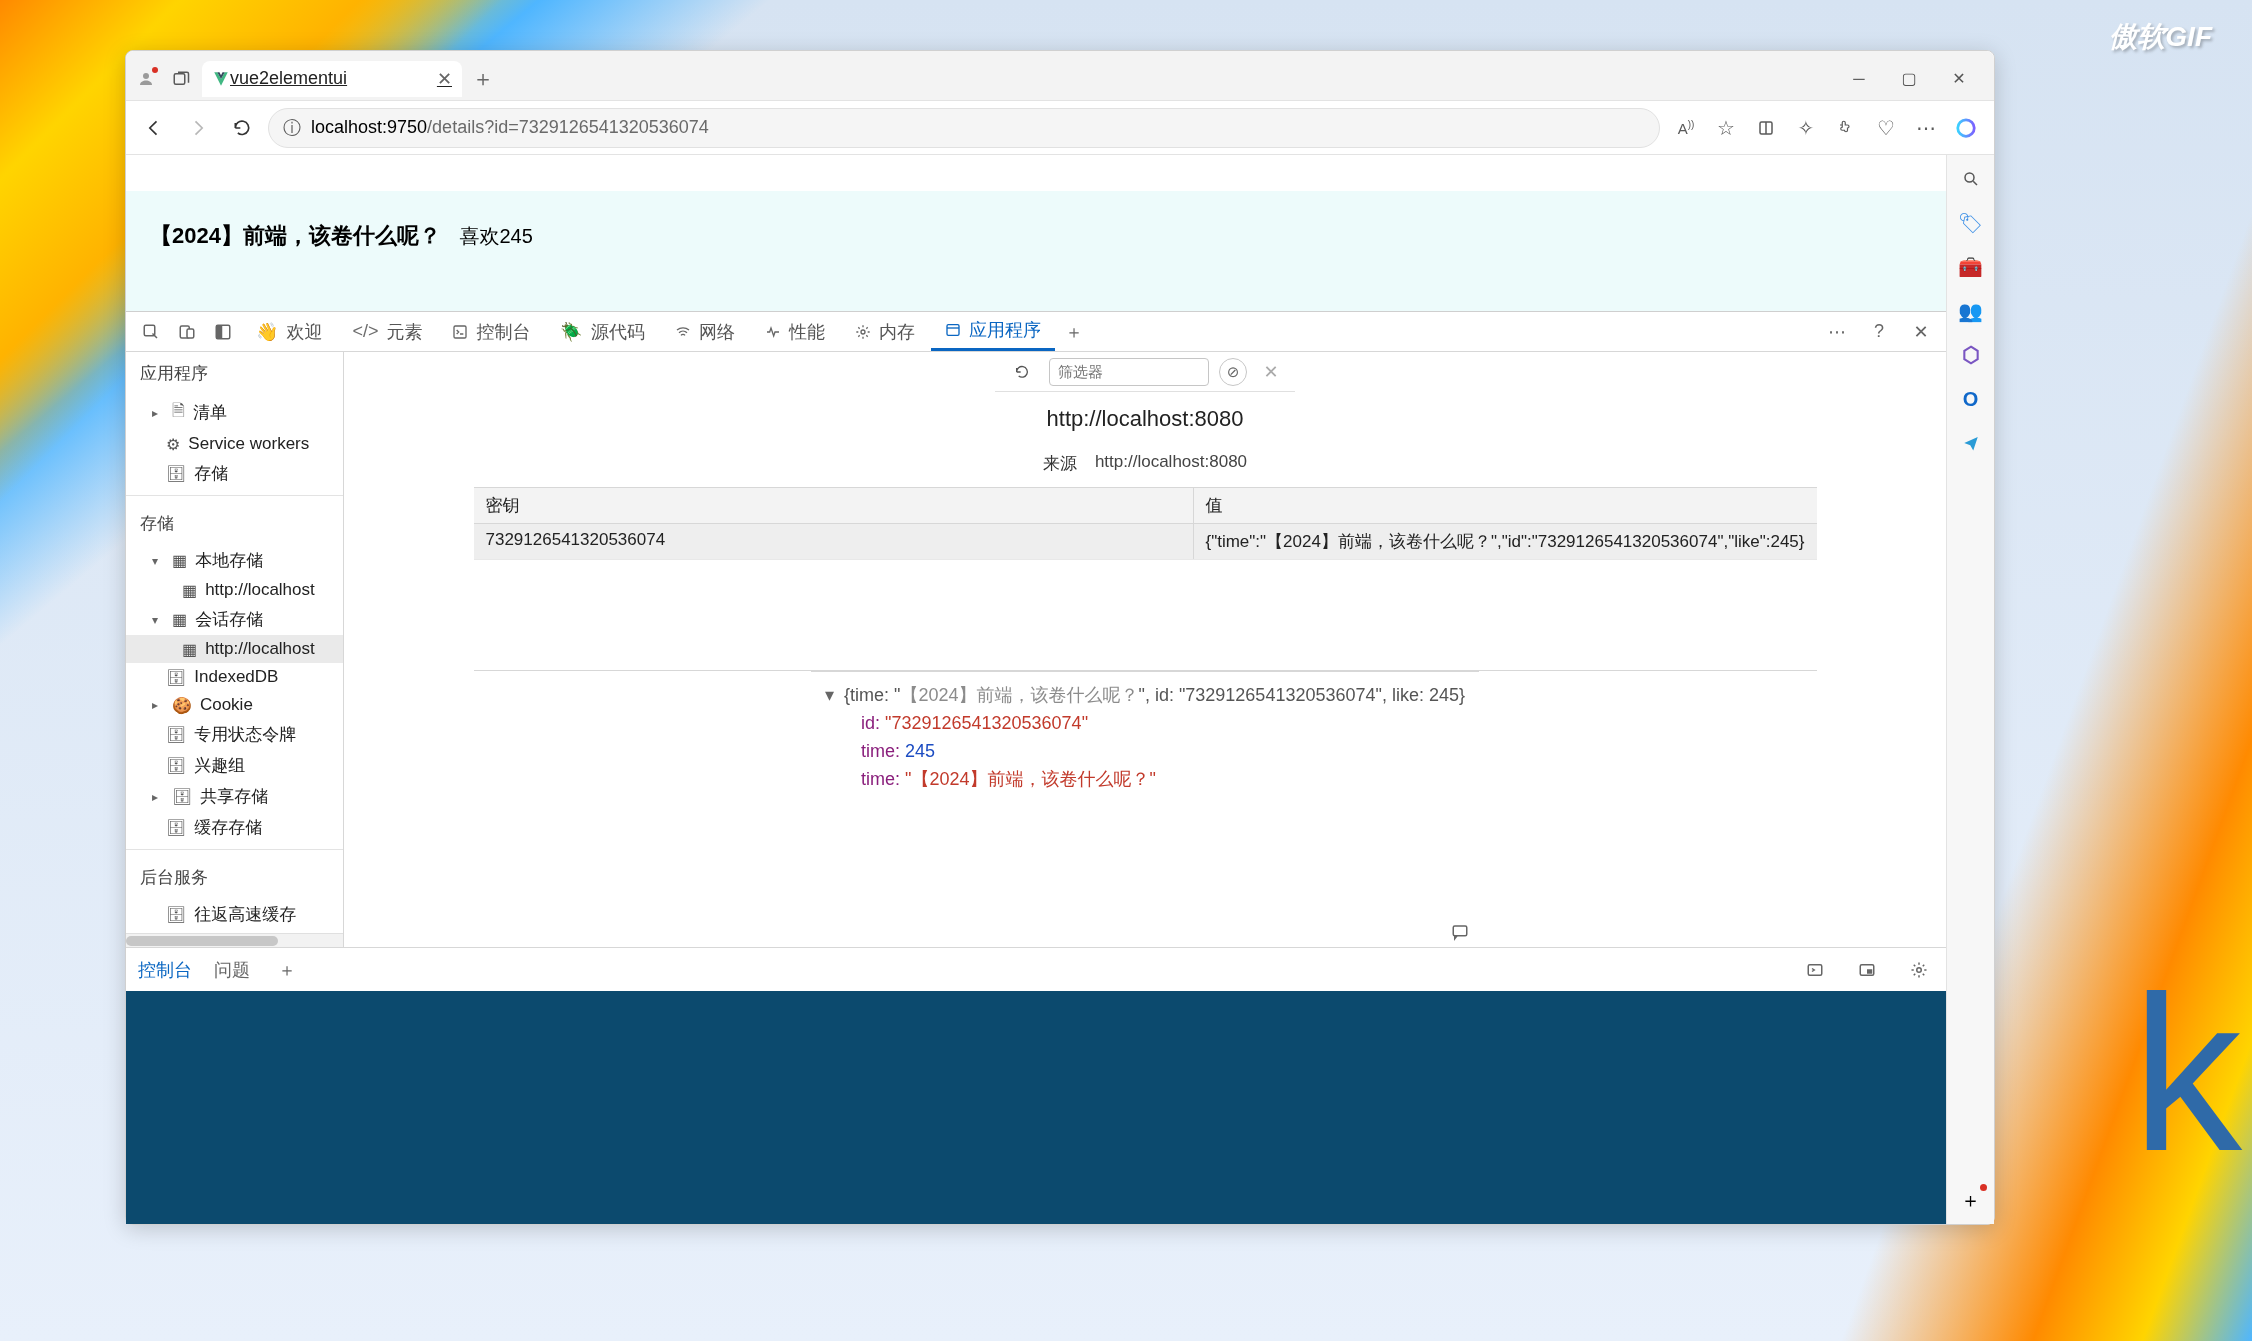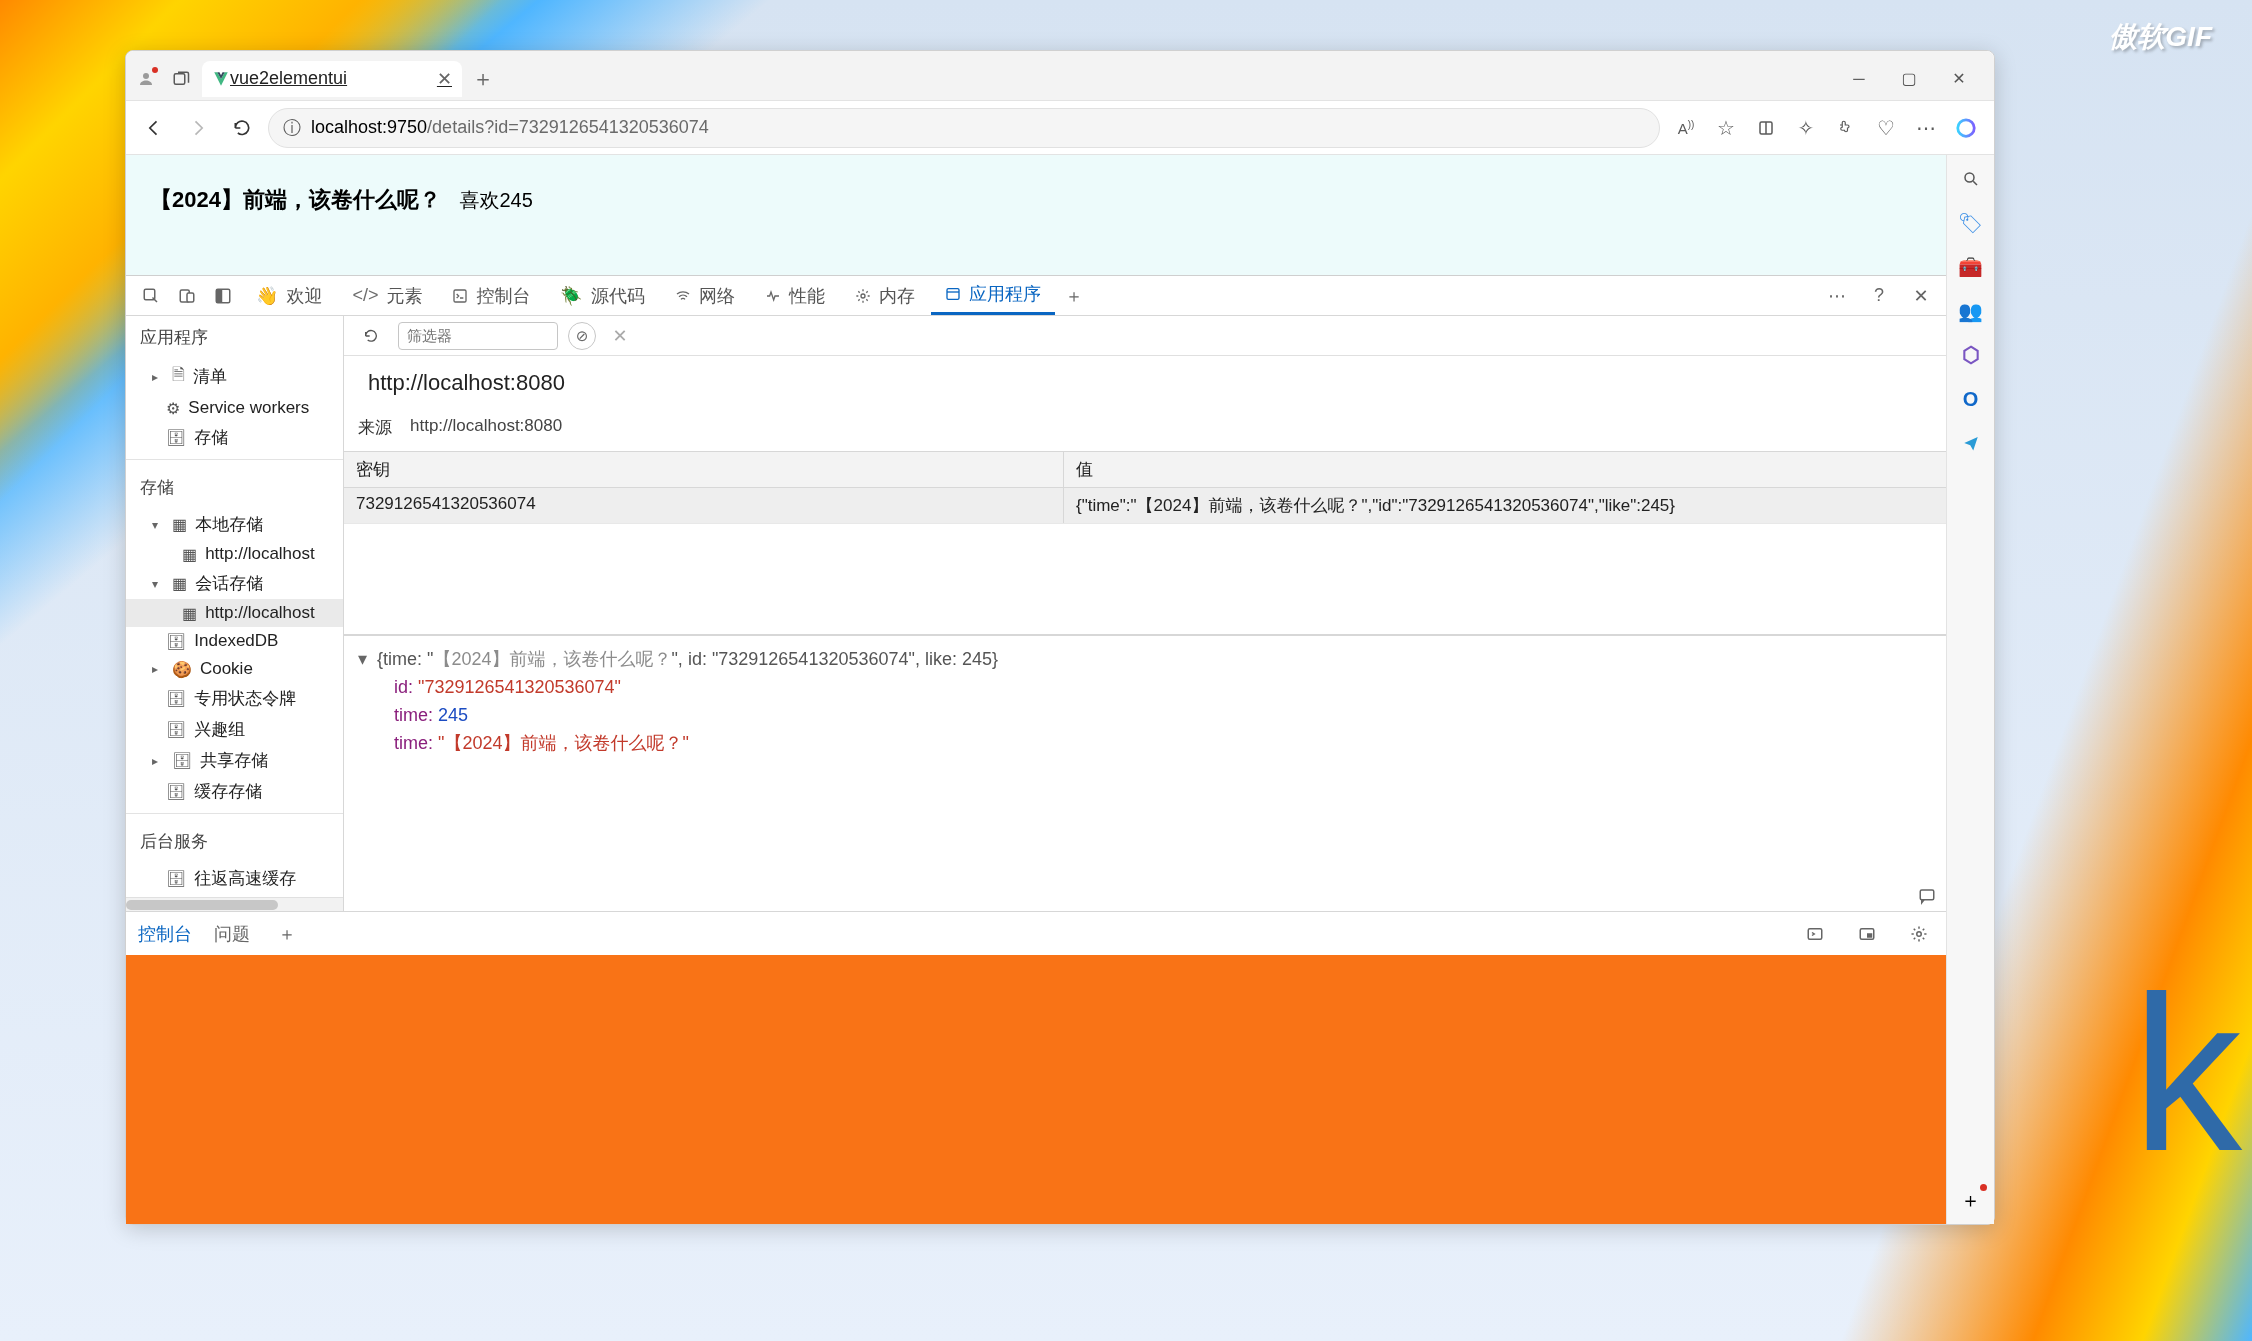--- a/index.html
+++ b/index.html
@@ -72,21 +72,21 @@
 }
 .omnibox .host { color: #000; }
 .omnibox .path { color: #6a6a6a; }
 .omnibox input { border:none; background:transparent; flex:1; font-size:18px; color:#6a6a6a; }
 .addr-actions { display:flex; gap:4px; }
 .copilot { color:#0078d4; }
 
 
 .content-row { flex: 1; display: flex; min-height: 0; }
 .page {
-  flex: 1; background: #f97316; display: flex; flex-direction: column; min-width: 0;
+  flex: 1; background: #0c4a6e; display: flex; flex-direction: column; min-width: 0; margin-top: 36px;
 }
 .page-band {
   background: #edfbfb; padding: 30px 24px 60px 24px;
 }
 .page-band .title { font-size: 22px; font-weight: 700; color: #000; display:inline-block; margin-right: 14px; }
 .page-band .likes { font-size: 20px; color: #000; }
 
 .right-sidebar {
   width: 48px; background: #f7f7f7; border-left: 1px solid #e3e3e3;
   display: flex; flex-direction: column; align-items: center; padding: 12px 0; gap: 20px;
@@ -127,21 +127,21 @@
 .dt-row.sub2 { padding-left: 56px; }
 .dt-row.indent { padding-left: 26px; }
 .dt-row .arrow { width:12px; display:inline-block; color:#666; font-size:12px; }
 .dt-row.selected { background:#eaeaea; }
 .dt-divider { height:1px; background:#e3e3e3; margin: 6px 0; }
 .i-sml { font-size:16px; color:#555; }
 .dt-left-scroll { height:14px; border-top:1px solid #e0e0e0; background:#f2f2f2; position:relative; }
 .dt-left-scroll .thumb { position:absolute; left:0; top:2px; height:10px; width:70%; background:#c7c7c7; border-radius:5px; }
 
 
-.dt-right { flex: 1; display: flex; flex-direction: column; min-width: 0; }
+.dt-right { flex: 1; display: flex; flex-direction: column; min-width: 0; align-items: center; }
 .dt-right-toolbar {
   height: 40px; border-bottom: 1px solid #e0e0e0; display:flex; align-items:center; gap:10px; padding: 0 10px;
 }
 .filter-input {
   width: 160px; height: 28px; border:1px solid #c6c6c6; border-radius:4px; padding:0 8px; font-size:15px; color:#666;
 }
 .mini-btn { width:28px; height:28px; display:flex; align-items:center; justify-content:center; border:1px solid #c6c6c6; border-radius:14px; color:#666; font-size:15px; }
 .mini-btn.noborder { border:none; font-size:18px; }
 
 .dt-right-head { padding: 14px 24px; font-size: 22px; color:#222; }

